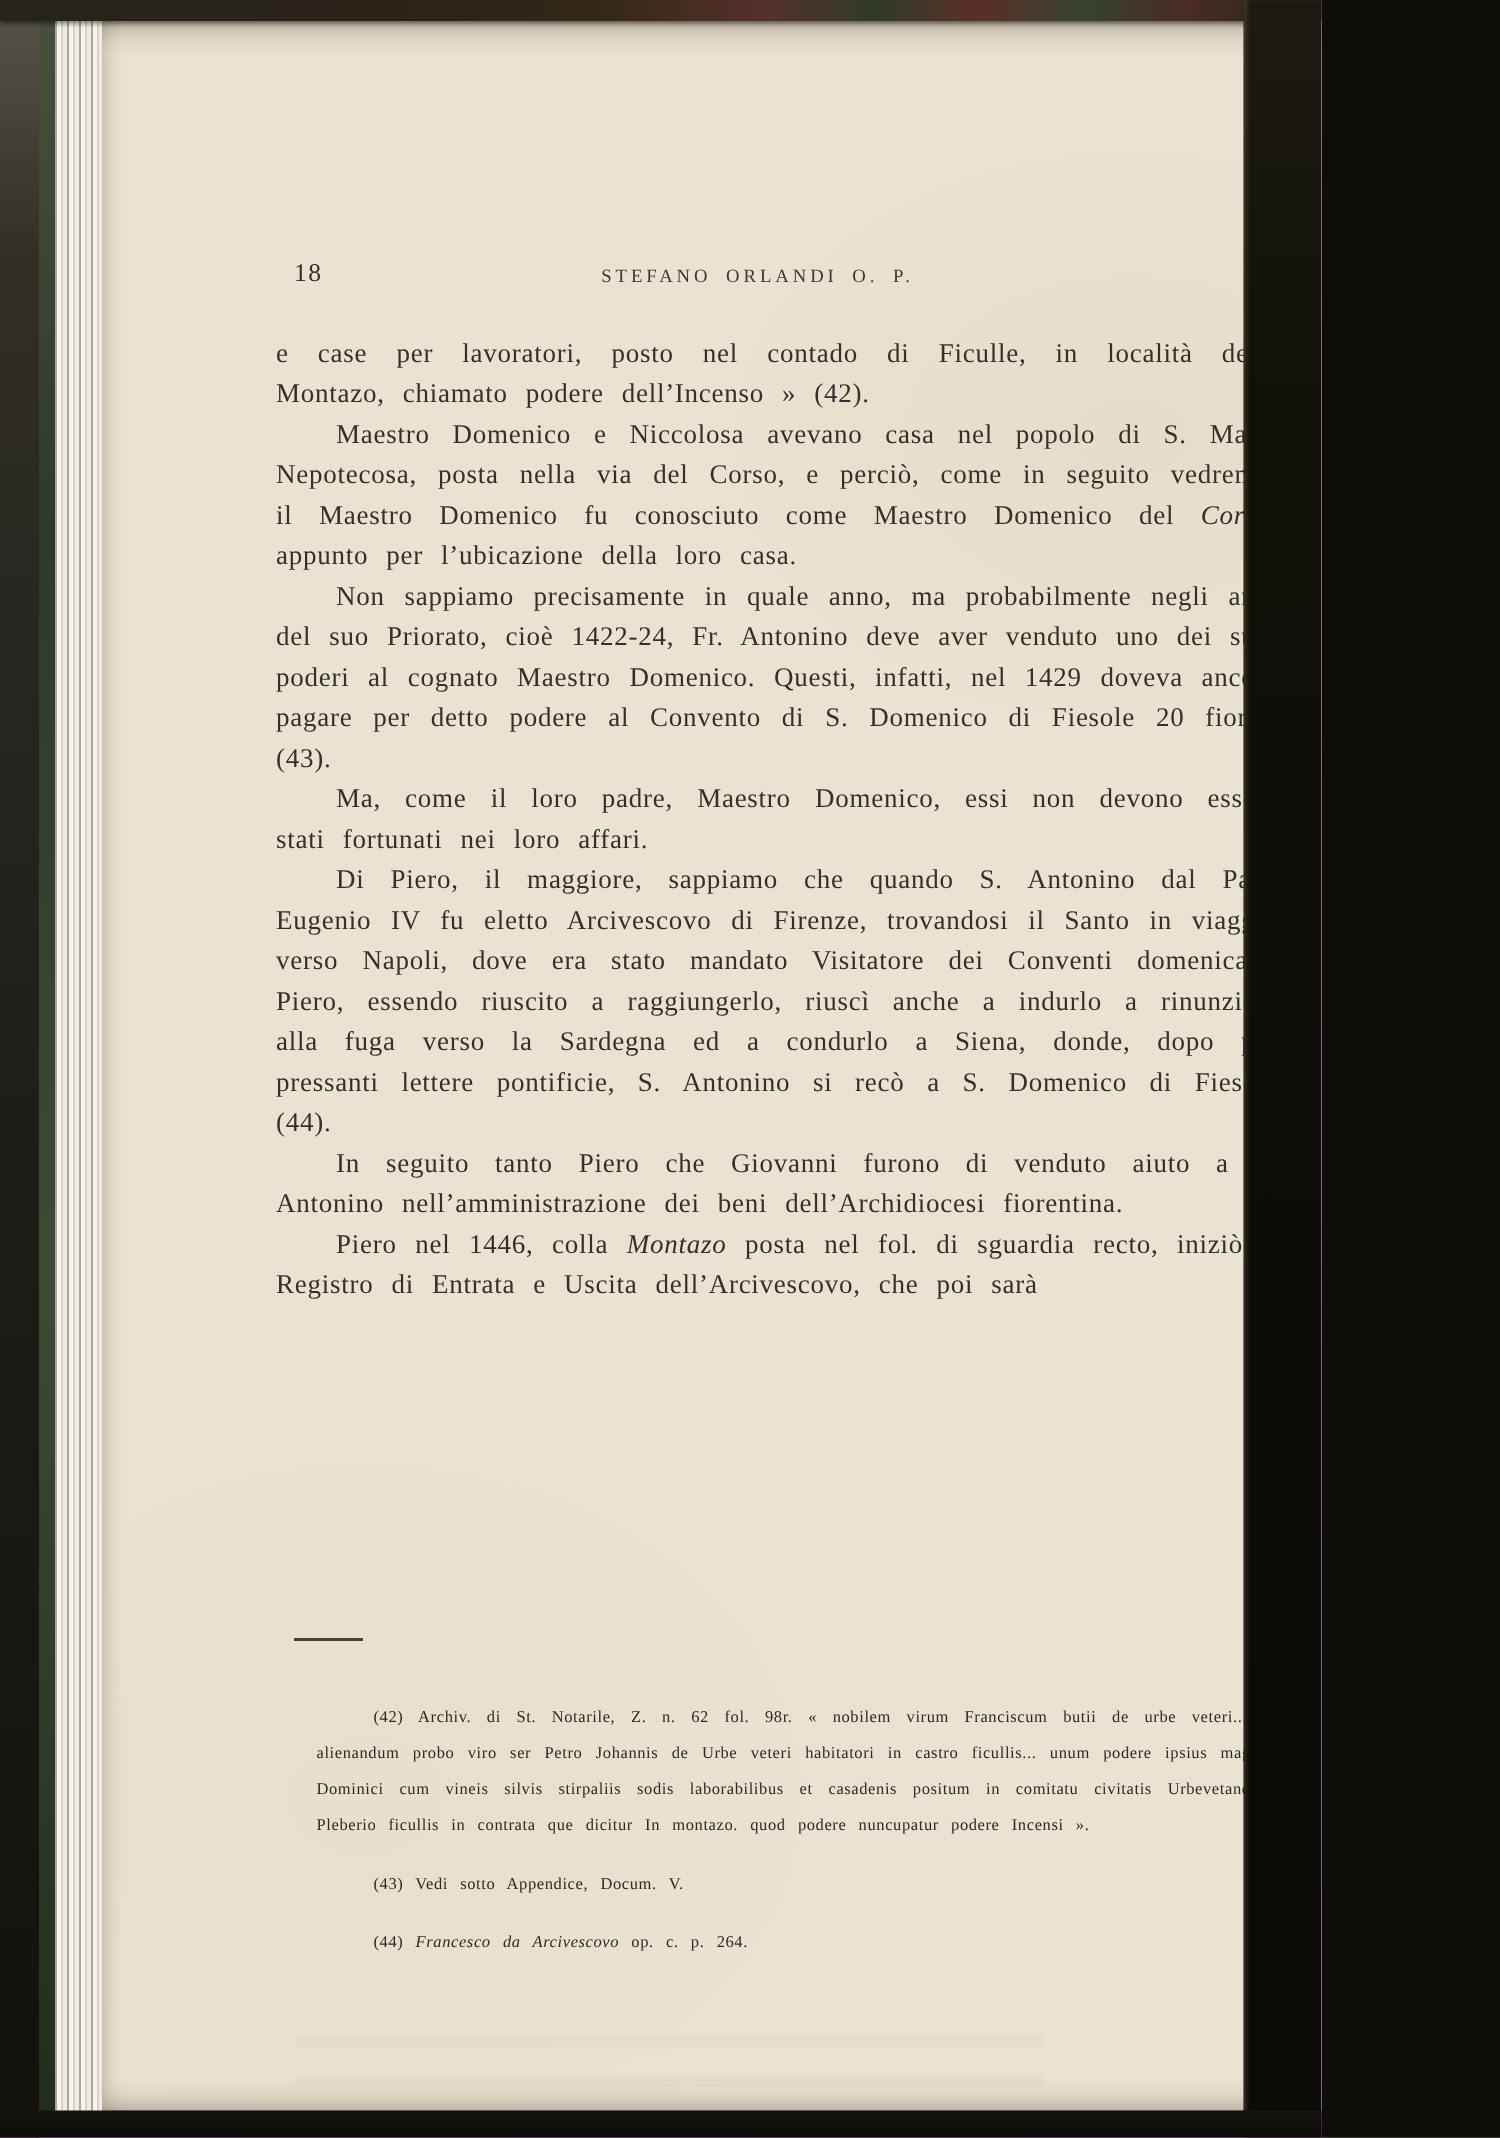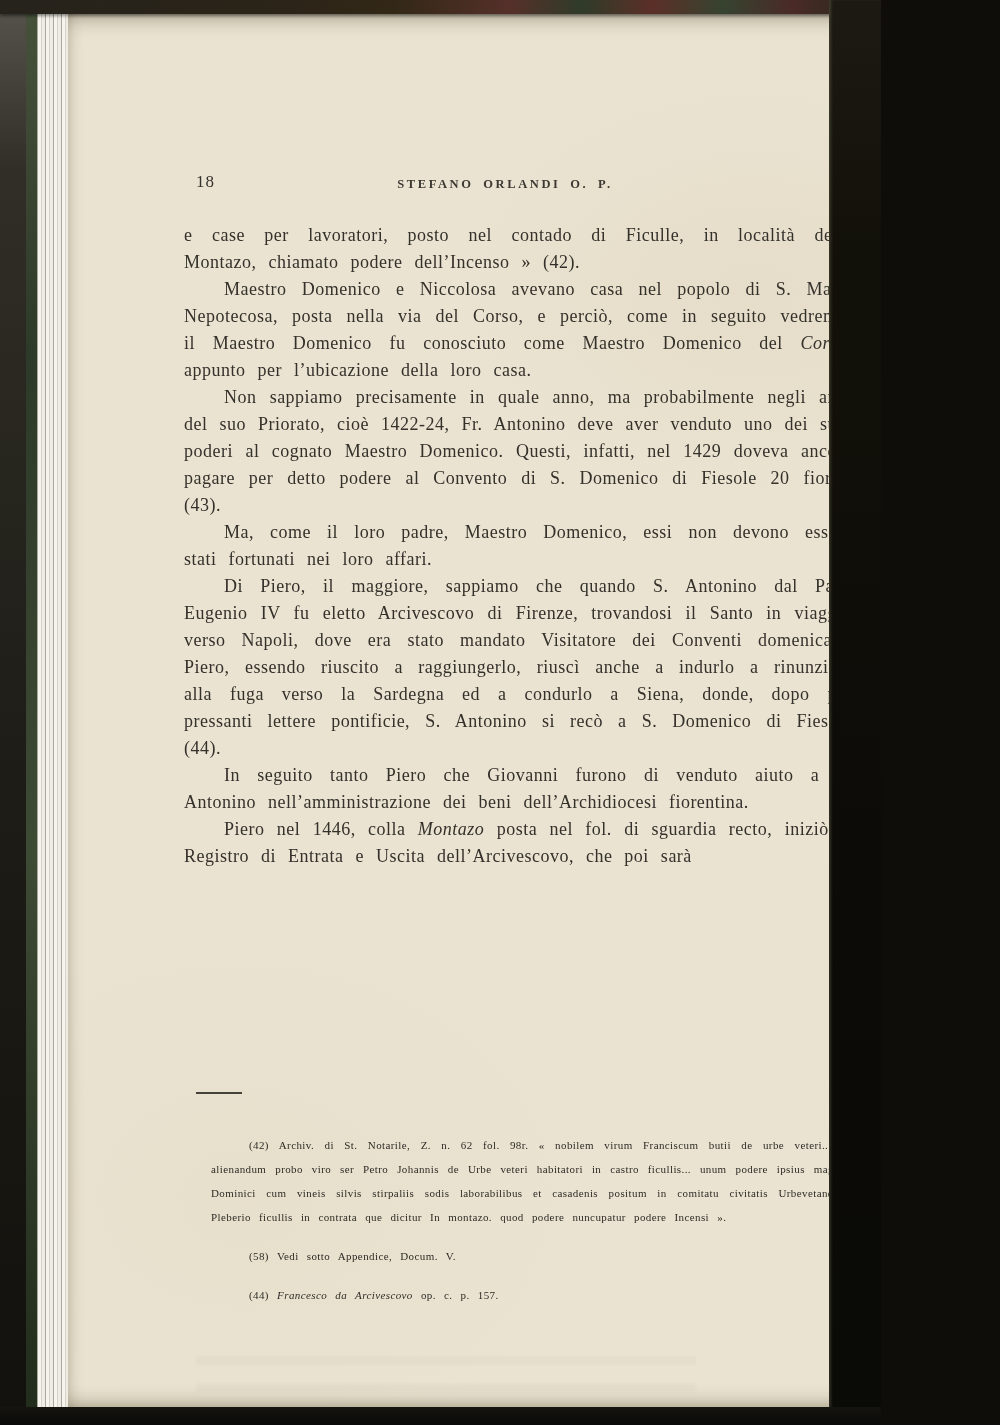--- a/index.html
+++ b/index.html
@@ -45,21 +45,21 @@
   .ghost{position:absolute;filter:blur(1.2px);pointer-events:none;
     background:repeating-linear-gradient(180deg,rgba(115,98,68,0.06) 0 9px,transparent 9px 27px);}
   .ghost.g1{left:842px;top:250px;width:100px;height:770px;}
   .ghost.g2{left:846px;top:1140px;width:96px;height:200px;}
   .ghost.g3{left:196px;top:1356px;width:500px;height:40px;opacity:.6;}
   
   .page-number{position:absolute;left:196px;top:172px;font-size:17px;
     color:var(--ink);letter-spacing:1px;}
   .running-header{position:absolute;left:280px;top:177px;width:450px;
     text-align:center;font-size:12.5px;letter-spacing:2.6px;color:#3c3932;
-    word-spacing:4px;font-weight:bold;}
+    word-spacing:4px;}
   .body-text{position:absolute;left:184px;top:222px;width:668px;color:var(--ink);}
   .body-text p{margin:0;font-size:18px;line-height:27px;text-align:justify;
     word-spacing:7px;letter-spacing:0.5px;}
   .body-text p.indent{text-indent:40px;}
   .fn-rule{position:absolute;left:196px;top:1092px;width:46px;height:2px;
     background:#45423b;}
   .footnotes{position:absolute;left:196px;top:1118px;width:672px;color:#2e2b26;}
   .footnotes p{margin:15px;font-size:11px;line-height:24px;text-align:justify;
     text-indent:38px;word-spacing:5px;letter-spacing:0.4px;}
   .it{font-style:italic;}
@@ -87,20 +87,20 @@
       <p class="indent"><span>Non sappiamo precisamente in quale anno, ma probabilmente negli anni del suo Priorato, cioè 1422-24, Fr. Antonino deve aver venduto uno dei suoi poderi al cognato Maestro Domenico. Questi, infatti, nel 1429 doveva ancora pagare per detto podere al Convento di S. Domenico di Fiesole 20 fiorini (43).</span></p>
       <p class="indent"><span>Ma, come il loro padre, Maestro Domenico, essi non devono essere stati fortunati nei loro affari.</span></p>
       <p class="indent"><span>Di Piero, il maggiore, sappiamo che quando S. Antonino dal Papa Eugenio IV fu eletto Arcivescovo di Firenze, trovandosi il Santo in viaggio verso Napoli, dove era stato mandato Visitatore dei Conventi domenicani, Piero, essendo riuscito a raggiungerlo, riuscì anche a indurlo a rinunziare alla fuga verso la Sardegna ed a condurlo a Siena, donde, dopo più pressanti lettere pontificie, S. Antonino si recò a S. Domenico di Fiesole (44).</span></p>
       <p class="indent"><span>In seguito tanto Piero che Giovanni furono di venduto aiuto a S. Antonino nell’amministrazione dei beni dell’Archidiocesi fiorentina.</span></p>
       <p class="indent"><span>Piero nel 1446, colla </span><span class="it">Montazo</span><span> posta nel fol. di sguardia recto, iniziò il Registro di Entrata e Uscita dell’Arcivescovo, che poi sarà</span></p>
     </div>
 
   <div class="fn-rule"></div>
   <div class="footnotes">
       <p class="indent"><span>(42) Archiv. di St. Notarile, Z. n. 62 fol. 98r. « nobilem virum Franciscum butii de urbe veteri... ad alienandum probo viro ser Petro Johannis de Urbe veteri habitatori in castro ficullis... unum podere ipsius magistri Dominici cum vineis silvis stirpaliis sodis laborabilibus et casadenis positum in comitatu civitatis Urbevetane in Pleberio ficullis in contrata que dicitur In montazo. quod podere nuncupatur podere Incensi ».</span></p>
-      <p class="indent"><span>(58) Vedi sotto Appendice, Docum. V.</span></p>
-      <p class="indent"><span>(44) </span><span class="it">Francesco da Arcivescovo</span><span> op. c. p. 157.</span></p>
+      <p class="indent"><span>(43) Vedi sotto Appendice, Docum. V.</span></p>
+      <p class="indent"><span>(44) </span><span class="it">Francesco da Arcivescovo</span><span> op. c. p. 264.</span></p>
     </div>
 
   <div class="cover-top"></div>
   <div class="right-dark"></div>
   <div class="bottom-dark"></div>
 </div>
 
 </body></html>

